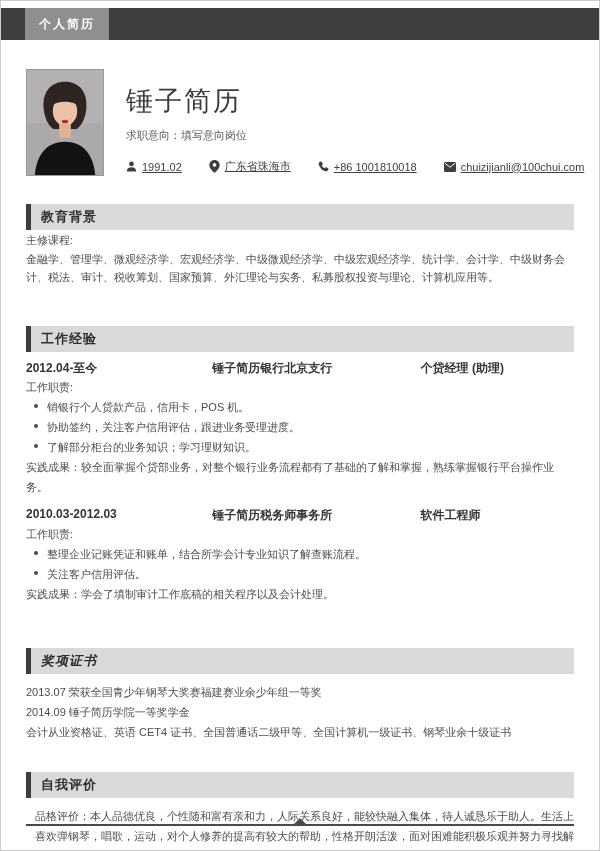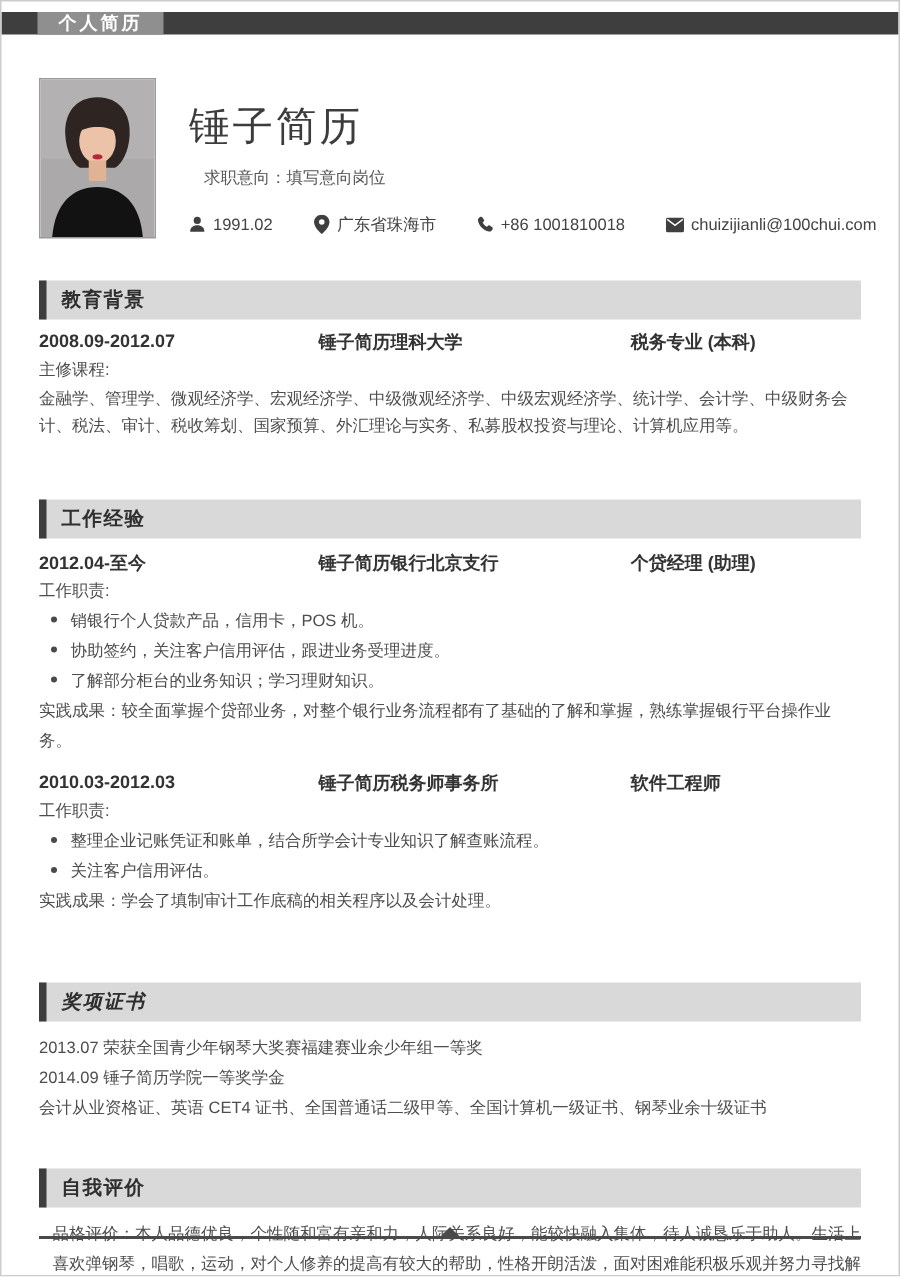--- a/index.html
+++ b/index.html
@@ -5,38 +5,38 @@
   * { margin:0; padding:0; box-sizing:border-box; }
   html,body { background:#fff; }
   body { font-family:"Liberation Sans","DejaVu Sans",sans-serif; color:#4d4d4d; }
 
   .page {
     position:relative; width:600px; height:851px; margin:0 auto;
     background:#fff; border:1px solid #ccc; overflow:hidden;
   }
 
   
-  .topbar { margin-top:7px; height:15px; background:#3e3e3e; display:flex; align-items:stretch; }
+  .topbar { margin-top:7px; height:32px; background:#3e3e3e; display:flex; align-items:stretch; }
   .topbar-badge {
     margin-left:24px; background:#8f8f8f; color:#fff;
     font-size:12px; font-weight:bold; letter-spacing:2px;
     display:flex; align-items:center; padding:0 14px;
   }
 
   .content { padding:0 25px; }
 
   
   .profile { display:flex; margin-top:29px; }
   .photo { width:78px; height:107px; border:1px solid #9a9a9a; flex:0 0 auto; }
   .photo svg { display:block; width:100%; height:100%; }
   .profile-right { flex:1; padding-left:22px; display:flex; flex-direction:column; }
   .name { font-size:27px; color:#3c3c3c; letter-spacing:2px; margin-top:14px; }
-  .intention { font-size:11px; color:#565656; margin-top:9px;margin-left:10px; }
+  .intention { font-size:11px; color:#565656; margin-top:9px; }
   .contacts { display:flex; align-items:center; gap:27px; margin-top:auto; margin-bottom:2px; }
-  .contact { display:flex; align-items:center; gap:5px; font-size:11px; color:#424242; white-space:nowrap; }
+  .contact { display:flex; align-items:center; gap:5px; font-size:11px; color:#424242; white-space:nowrap;text-decoration:underline; }
   .contact svg { display:block; }
 
   
   .sec-head {
     margin-top:0; height:26px; background:#d9d9d9; border-left:5px solid #3d3d3d;
     display:flex; align-items:center; padding-left:10px;
     font-size:13px; font-weight:bold; color:#2f2f2f; letter-spacing:1px;
   }
 
   .row3 { display:grid; grid-template-columns:34% 38% 28%; font-size:12px; font-weight:bold; color:#333; }
@@ -131,25 +131,20 @@
             </span>
             <span>chuizijianli@100chui.com</span>
           </div>
         </div>
       </div>
     </div>
 
     <div class="sec-head mt-edu">
       <span>教育背景</span>
     </div>
-    <div class="row3 mt-row">
-      <span>2008.09-2012.07</span>
-      <span>锤子简历理科大学</span>
-      <span>税务专业 (本科)</span>
-    </div>
     <div class="line">主修课程:</div>
     <div class="body-text">金融学、管理学、微观经济学、宏观经济学、中级微观经济学、中级宏观经济学、统计学、会计学、中级财务会计、税法、审计、税收筹划、国家预算、外汇理论与实务、私募股权投资与理论、计算机应用等。</div>
 
     <div class="sec-head mt-work">
       <span>工作经验</span>
     </div>
 
     <div class="row3 mt8">
       <span>2012.04-至今</span>
       <span>锤子简历银行北京支行</span>

